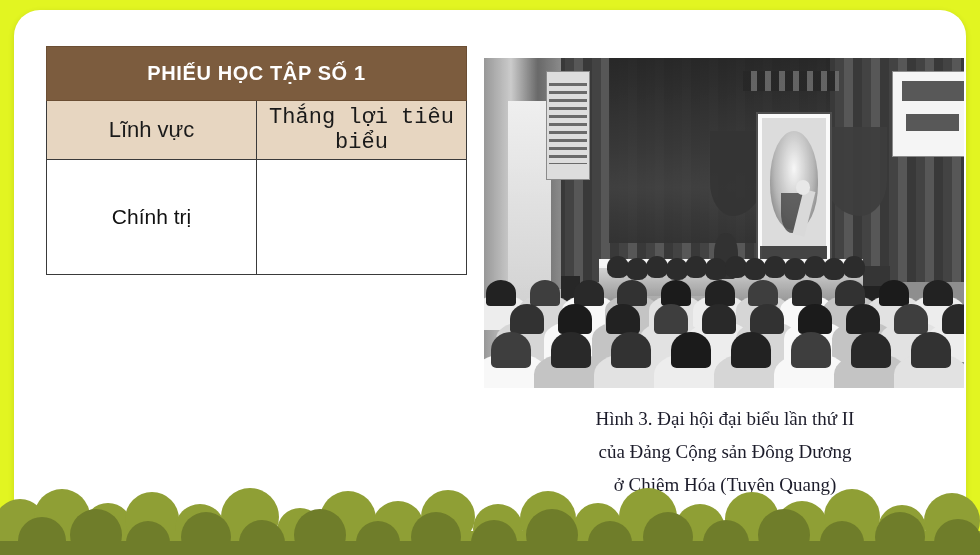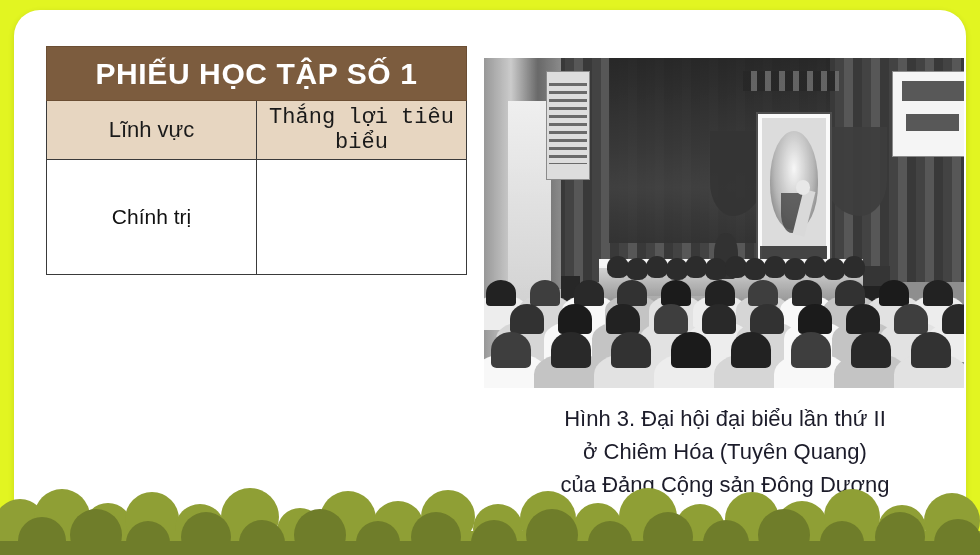--- a/index.html
+++ b/index.html
@@ -41,21 +41,21 @@
     border-collapse: collapse;
     table-layout: fixed;
     background: #fff;
   }
   #table td { border: 1px solid #3a3a3a; }
 
   .title-cell {
     background: #7c5c3e;
     border: 1px solid #6b4e33 !important;
     color: #ffffff;
-    font-size: 30px;
+    font-size: 20px;
     font-weight: bold;
     letter-spacing: .6px;
     text-align: center;
     height: 54px;
     padding: 4px 6px;
   }
   .head-cell {
     background: #e7d6c1;
     color: #1a1a1a;
     font-size: 22px;
@@ -237,22 +237,23 @@
     display: block;
   }
 
   
   #caption {
     position: absolute;
     left: 470px; top: 392px;
     width: 482px;
     text-align: center;
     color: #1c1c2a;
-    font-size: 22px;
+    font-size: 19px;
     line-height: 33px;
+    font-family: Liberation Serif, serif;
   }
 </style>
 </head>
 <body>
 
 <div id="stage">
 
   <div id="card">
 
     <table id="table">
@@ -376,22 +377,22 @@
             <b style="left: 73%; top: 78.32px; width: 74px; height: 48px; background: rgb(195, 191, 183);"></b>
             <i style="left: 76.5417%; top: 56px; width: 40px; height: 36px; background: rgb(51, 47, 44);"></i>
             <b style="left: 85.5%; top: 78.32px; width: 74px; height: 48px; background: rgb(222, 218, 210);"></b>
             <i style="left: 89.0417%; top: 56px; width: 40px; height: 36px; background: rgb(58, 55, 52);"></i>
           </div>
       </div>
     </div>
 
     <div id="caption">
       <div>Hình 3. Đại hội đại biểu lần thứ II</div>
+      <div>của Đảng Cộng sản Đông Dương</div>
       <div>ở Chiêm Hóa (Tuyên Quang)</div>
-      <div>của Đảng Cộng sản Đông Dương</div>
     </div>
 
   </div>
 
   <svg id="foliage" viewBox="0 0 980 72" preserveAspectRatio="none">
     <g fill="#8f9f35">
       <circle cx="20" cy="42" r="26"></circle>
         <circle cx="62" cy="34" r="28"></circle>
       <circle cx="108" cy="44" r="24"></circle>
         <circle cx="152" cy="36" r="27"></circle>

